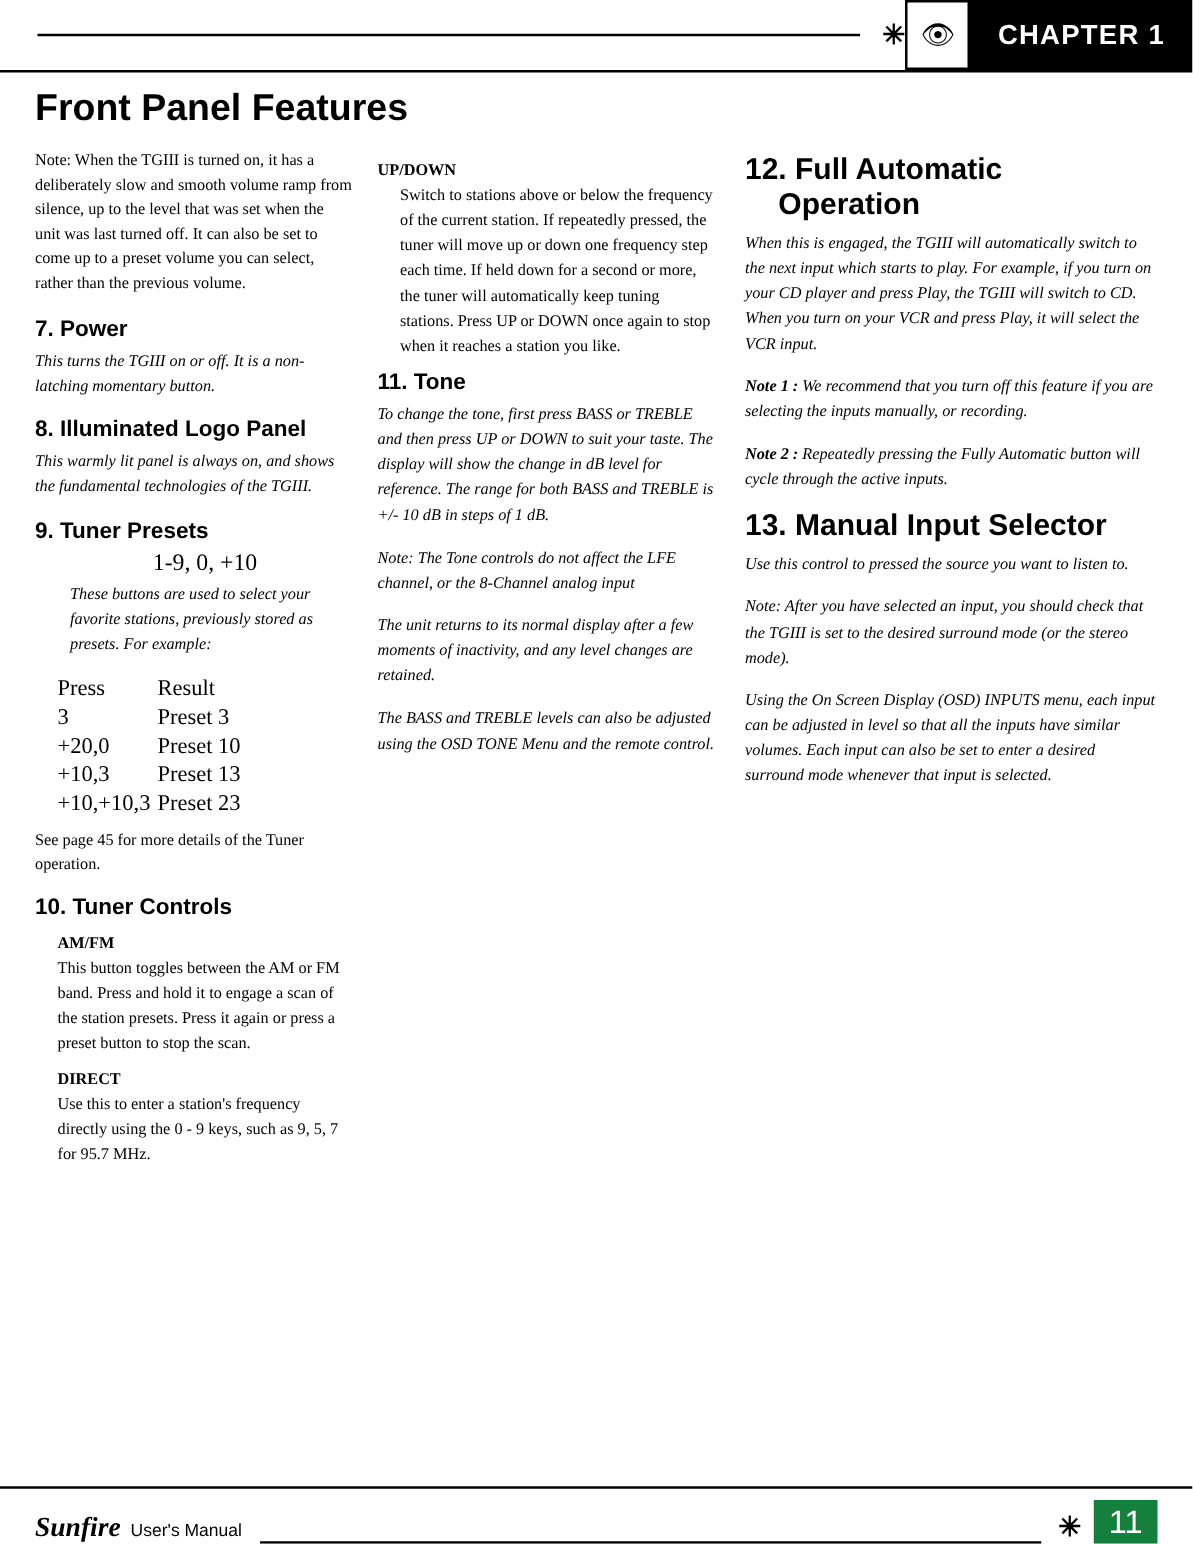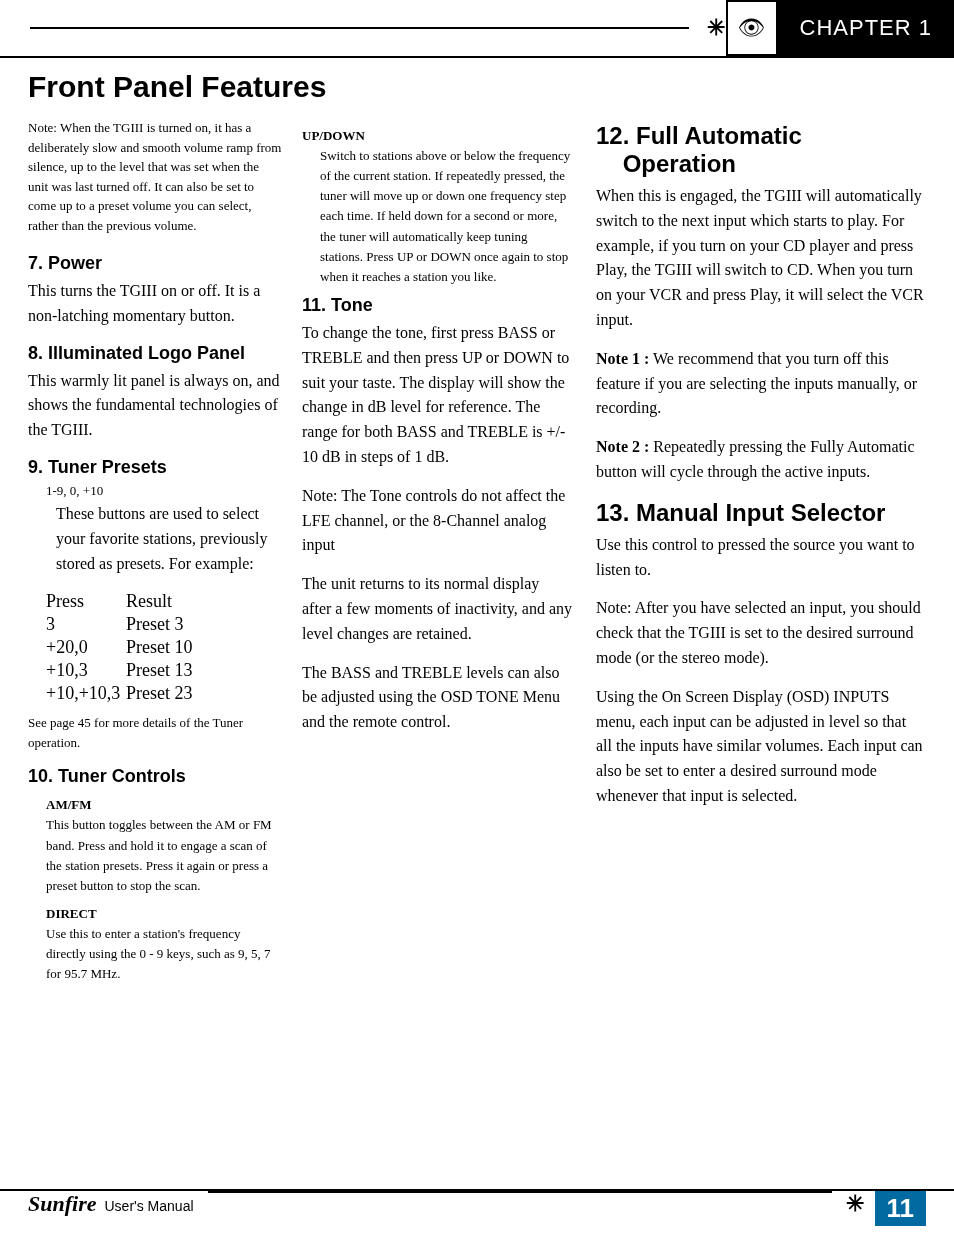--- a/index.html
+++ b/index.html
@@ -61,21 +61,21 @@
       font-size: 22px;
     }
     .chapter-box {
       background: #000;
       color: #fff;
       display: flex;
       align-items: center;
       justify-content: center;
       padding: 0 22px;
       font-size: 22px;
-      font-weight: normal;
+      font-weight: bold;
       font-family: Arial, sans-serif;
       letter-spacing: 1px;
     }
 
     
     .content {
       padding: 0 28px 60px 28px;
       margin-top: 12px;
     }
     .page-title {
@@ -125,31 +125,33 @@
     }
     .section-heading-lg {
       font-size: 24px;
       font-weight: bold;
       font-family: Arial, sans-serif;
       margin-bottom: 6px;
       margin-top: 4px;
     }
 
     .section-body {
-      font-size: 16px;
+      font-size: 13px;
       line-height: 1.55;
       margin-bottom: 14px;
+      font-style: italic;
     }
 
     
     .sub-label {
-      font-size: 13px;
+      font-size: 19px;
       font-weight: normal;
       margin-bottom: 3px;
       margin-top: 2px;
+      text-align: center;
     }
     .indent1 {
       padding-left: 18px;
     }
     .indent2 {
       padding-left: 28px;
     }
     .preset-table {
       width: 100%;
       border-collapse: collapse;
@@ -189,21 +191,21 @@
     }
 
     
     .footer {
       position: absolute;
       bottom: 0;
       left: 0;
       right: 0;
       height: 46px;
       display: flex;
-      align-items: flex-start;
+      align-items: flex-end;
       justify-content: space-between;
       border-top: 2px solid #000;
       padding: 0 28px;
     }
     .footer-brand {
       display: flex;
       align-items: baseline;
       gap: 8px;
     }
     .footer-sunfire {
@@ -222,23 +224,23 @@
       background: #000;
       margin: 0 14px;
     }
     .footer-asterisk {
       font-size: 22px;
       font-weight: bold;
       margin-right: 10px;
     }
     .footer-page {
       font-size: 26px;
-      font-weight: bold;
-      font-family: Arial, sans-serif;
-      background: #0369a1;
+      font-weight: normal;
+      font-family: Arial, sans-serif;
+      background: #15803d;
       color: #fff;
       padding: 2px 12px;
       line-height: 1.2;
     }
   </style>
 </head>
 <body>
 
 <div class="page">
 

